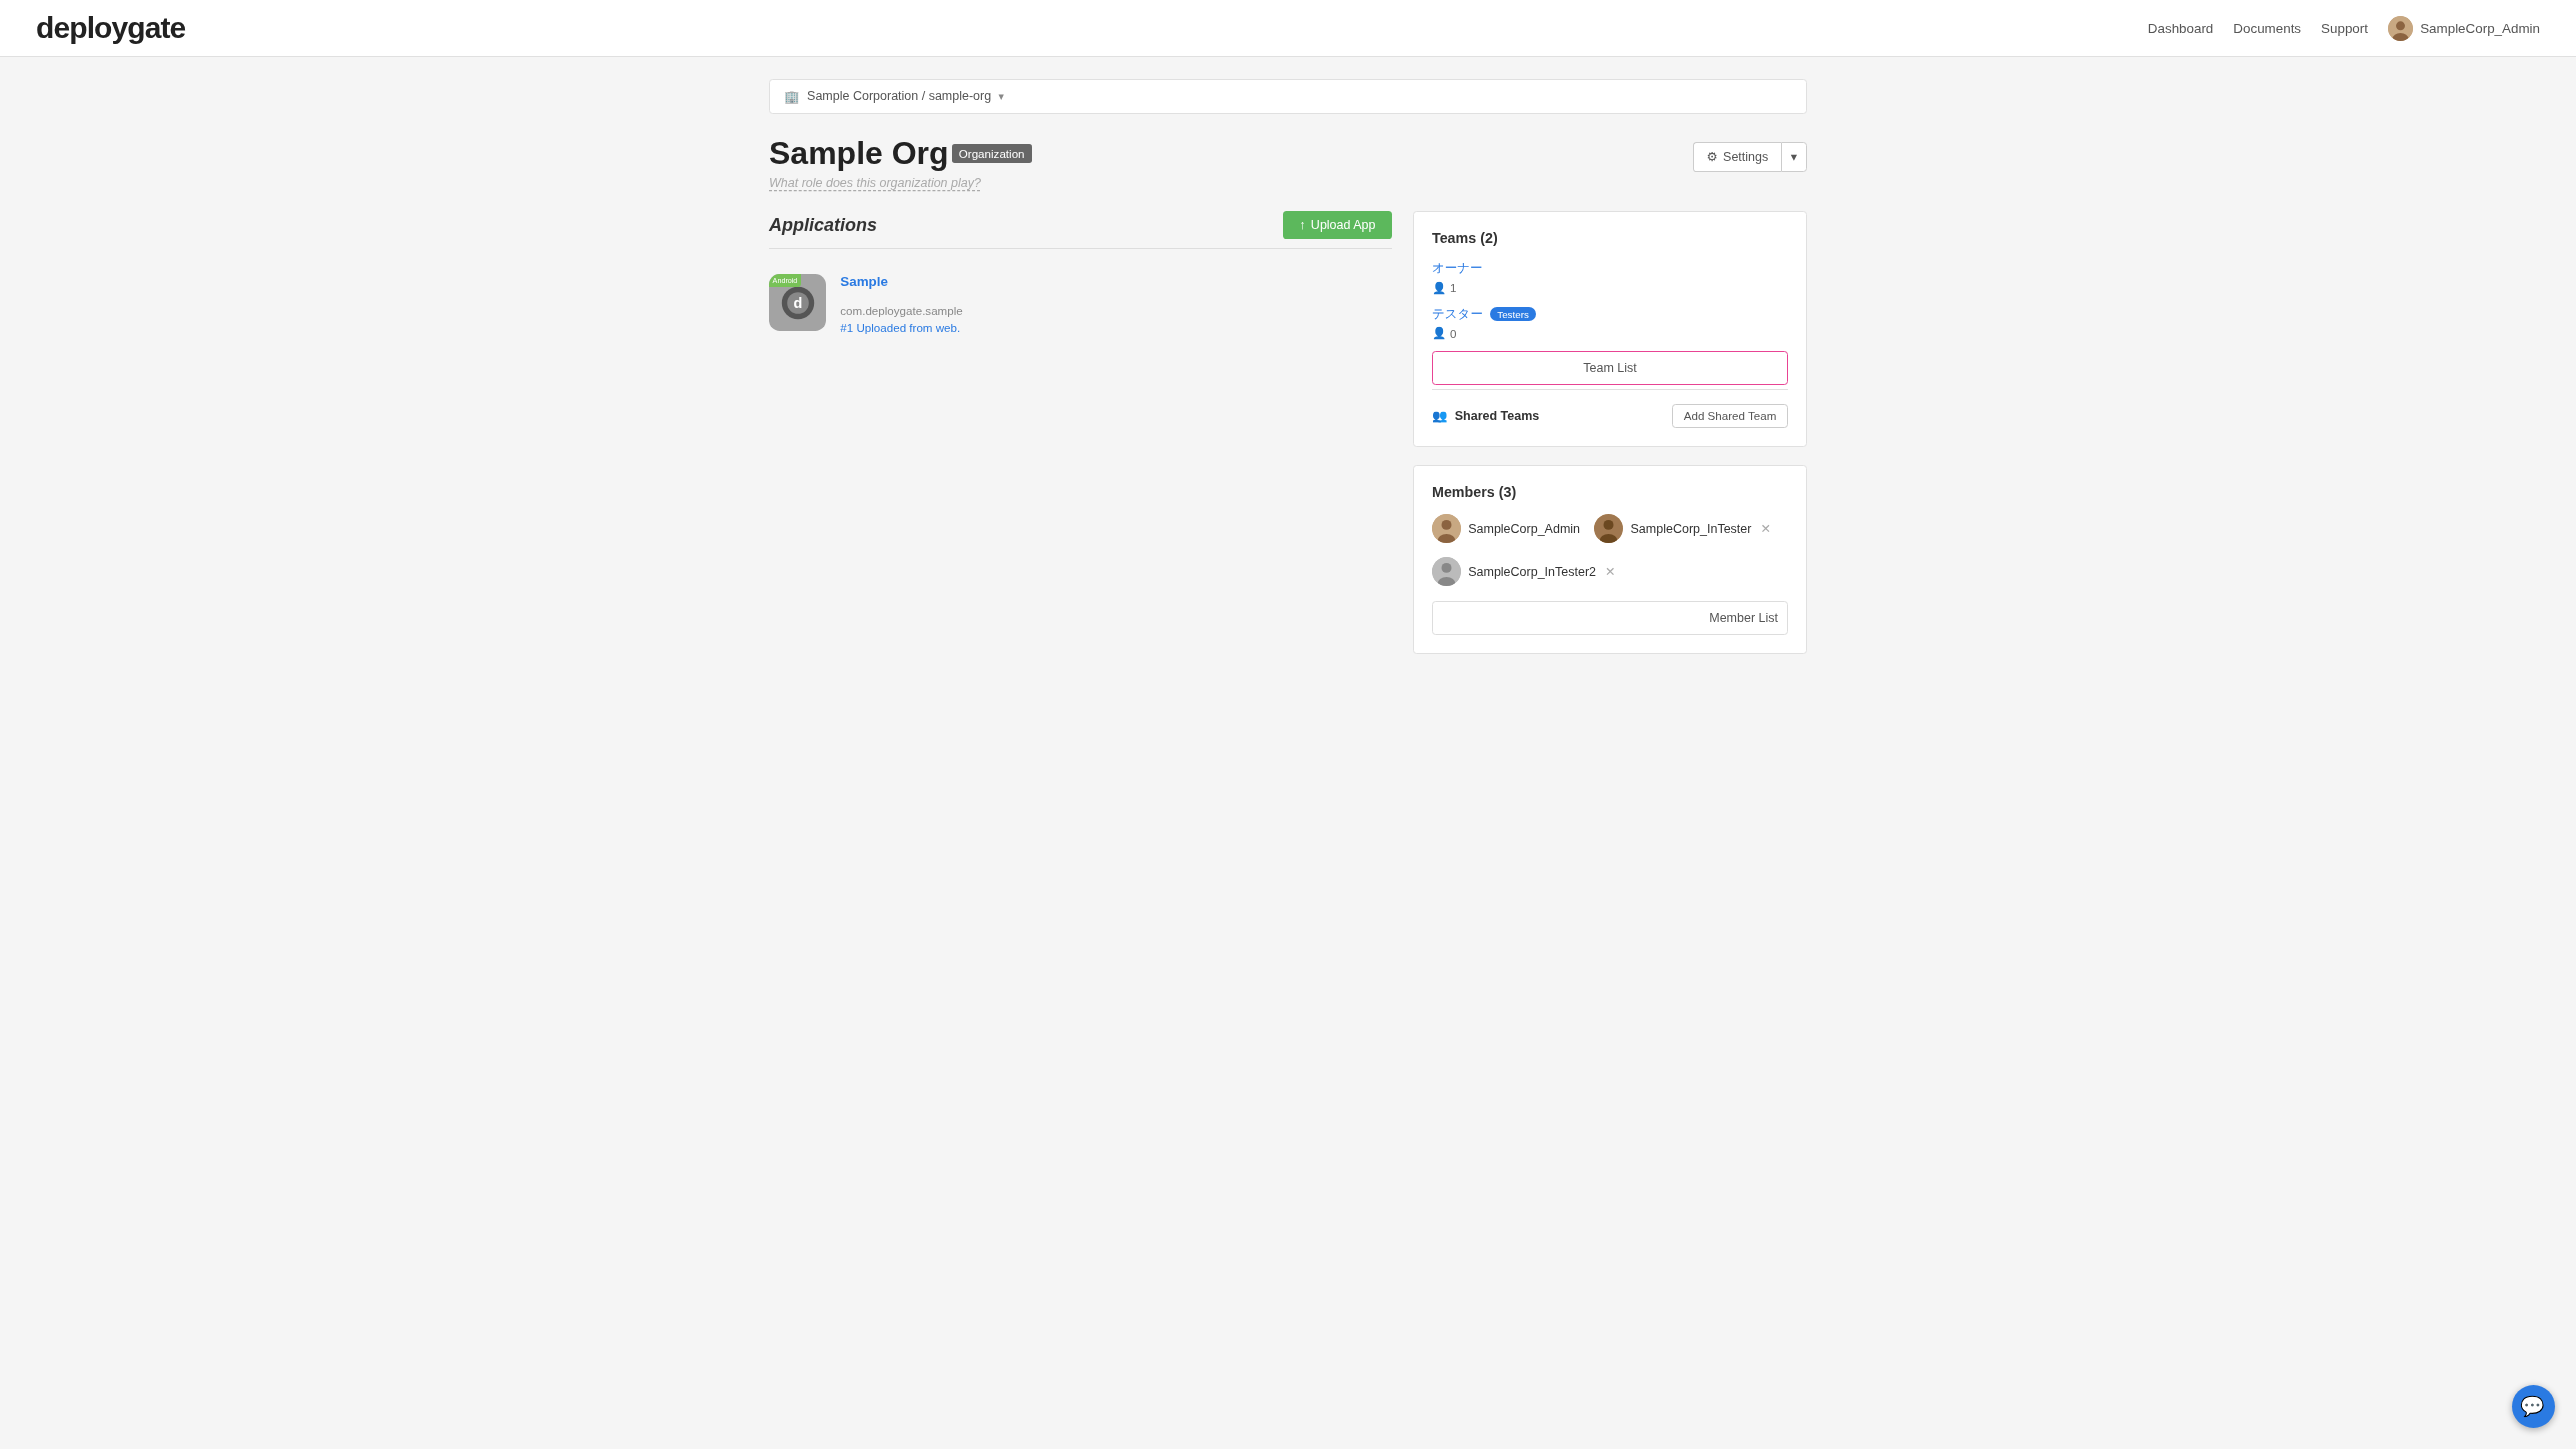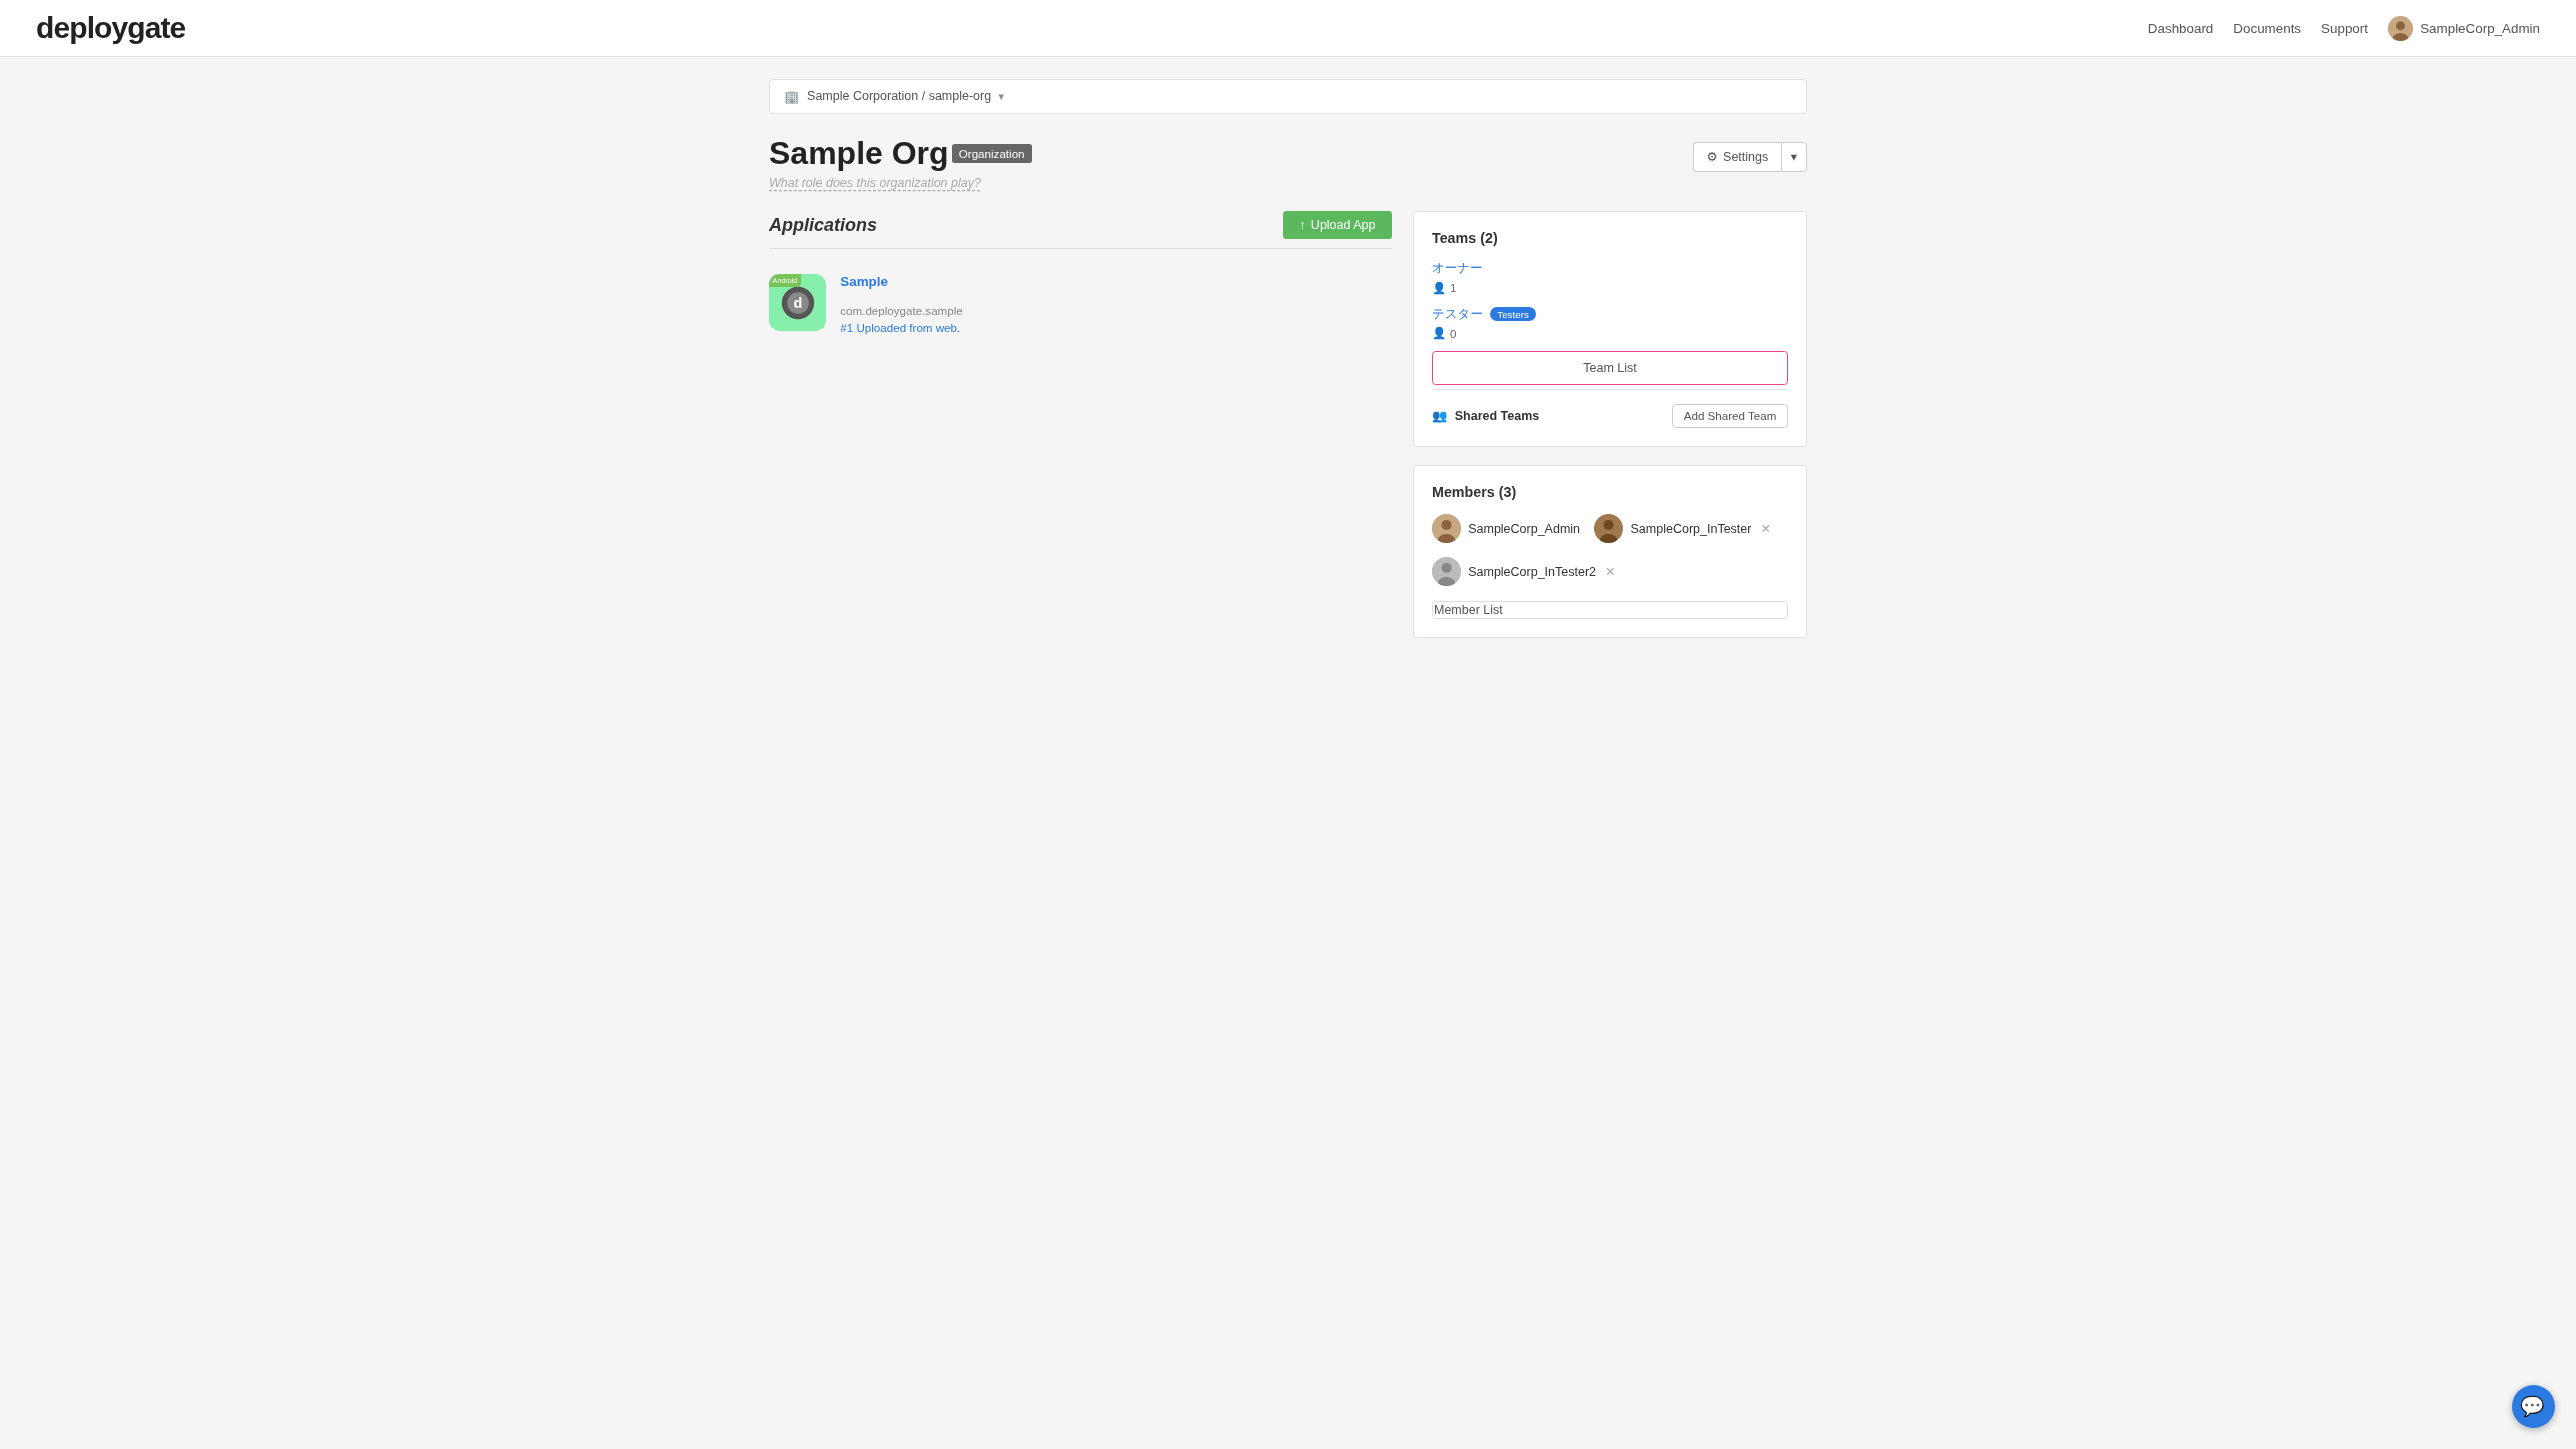--- a/index.html
+++ b/index.html
@@ -180,21 +180,21 @@
     .app-item {
       display: flex;
       align-items: flex-start;
       gap: 14.3px;
       padding: 10.7px 0;
     }
     .app-icon {
       width: 57px;
       height: 57px;
       border-radius: 10.7px;
-      background: #86efac;
+      background: #a3a3a3;
       position: relative;
       overflow: hidden;
       flex-shrink: 0;
     }
     .app-icon-inner {
       width: 100%;
       height: 100%;
       display: flex;
       align-items: center;
       justify-content: center;
@@ -337,22 +337,22 @@
     .member-avatar.gray { background: #bbb; }
     .member-remove {
       color: #aaa;
       font-size: 12.5px;
       cursor: pointer;
       margin-left: 1.8px;
     }
     .member-list-btn {
       display: block;
       width: 100%;
-      text-align: left;
-      padding: 1px;
+      text-align: right;
+      padding: 9px;
       border: 0.9px solid #ddd;
       border-radius: 3.6px;
       color: #555;
       background: #fff;
       font-size: 12.5px;
       cursor: pointer;
     }
 
     
     .chat-fab {

